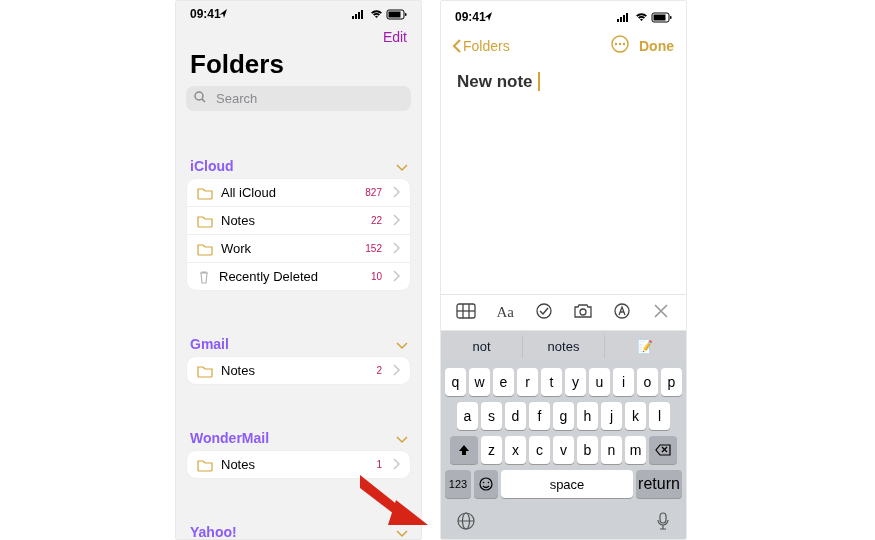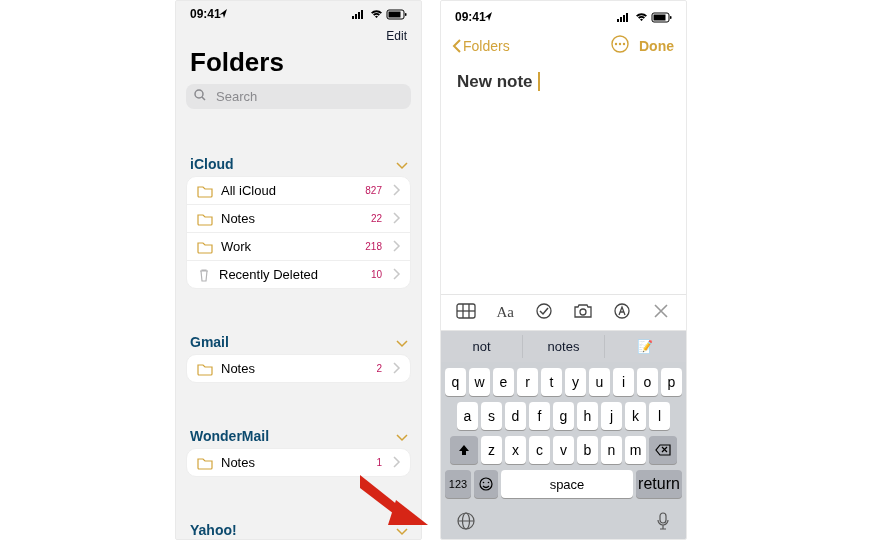--- a/index.html
+++ b/index.html
@@ -39,22 +39,22 @@
     color: #000;
     height: 28px;
   }
   .status .icons { display: flex; align-items: center; gap: 4px; }
   .sicon svg { display:block; }
   
   .nav1 {
     display: flex;
     justify-content: flex-end;
     padding: 6px 14px 4px;
-    font-size: 12px;
-    color: #0f172a;
+    font-size: 14px;
+    color: #a21caf;
   }
   .title1 {
     font-size: 26px;
     font-weight: 700;
     padding: 0 14px 6px;
   }
   .search {
     margin: 0 10px 8px;
     background: #e5e5e6;
     border-radius: 8px;
@@ -68,21 +68,21 @@
   .section {
     padding: 0 10px 6px;
   }
   .sechead {
     display: flex;
     justify-content: space-between;
     align-items: center;
     font-size: 14px;
     font-weight: 600;
     padding: 8px 4px 4px;
-    color: #0c4a6e;
+    color: #8b5cf6;
     margin-top: 31px;
   }
   .sechead .chev { color: #d2a33a; }
   .listbox {
     background: #fff;
     border-radius: 10px;
     overflow: hidden;
     border: 1px solid #eee;
   }
   .row {
@@ -279,21 +279,21 @@
                 <path d="M0 0 L5 5 L0 10" stroke="#c8c8c8" stroke-width="1.5" fill="none"></path>
               </svg></span>
         </div>
         <div class="row">
           <span class="ficon">
               <svg width="16" height="12">
                 <path d="M1 2 h5 l2 2 h7 v7 a1 1 0 0 1 -1 1 h-12 a1 1 0 0 1 -1 -1 Z" fill="none" stroke="#d2a33a" stroke-width="1.2"></path>
               </svg>
             </span>
           <span class="fname">Work</span>
-          <span class="fcount">218</span>
+          <span class="fcount">152</span>
           <span class="rchev"><svg width="6" height="10">
                 <path d="M0 0 L5 5 L0 10" stroke="#c8c8c8" stroke-width="1.5" fill="none"></path>
               </svg></span>
         </div>
         <div class="row">
           <span class="tricon">
               <svg width="14" height="14">
                 <path d="M3 3 h8 M5 3 v-1 h4 v1 M4 3 l1 10 h4 l1 -10" fill="none" stroke="#b4b4b6" stroke-width="1.2"></path>
               </svg>
             </span>

